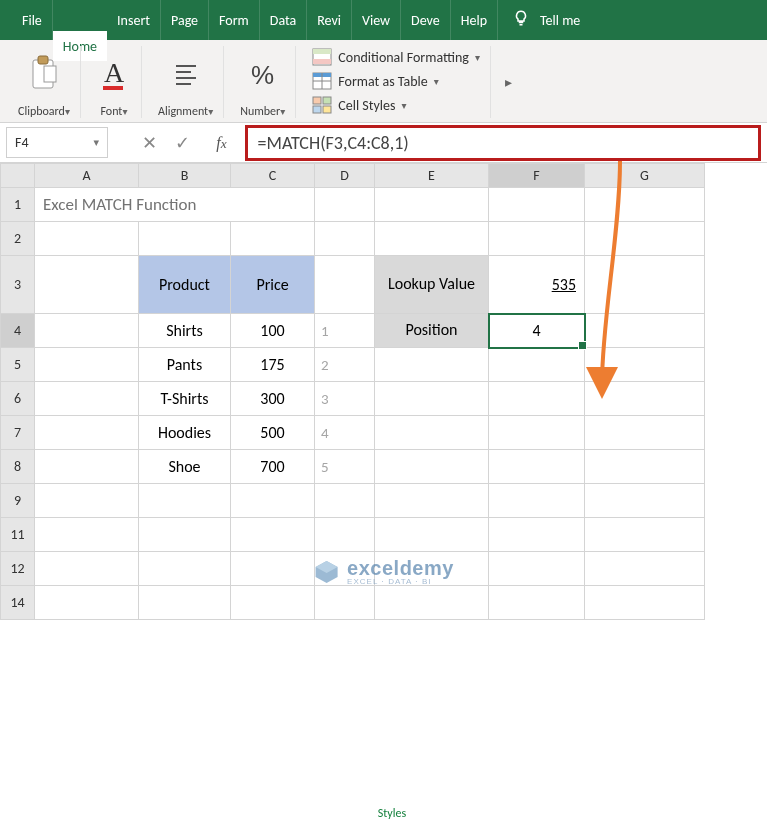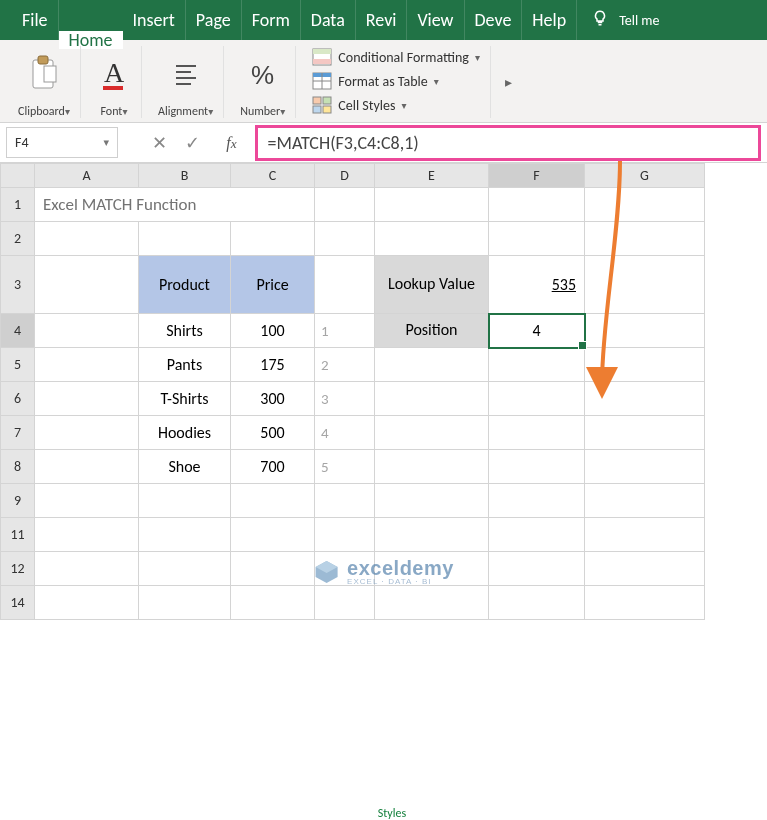--- a/index.html
+++ b/index.html
@@ -1,42 +1,42 @@
 <!DOCTYPE html>
 <html><head>
 <meta charset="utf-8">
 <style>
 * { box-sizing: border-box; margin: 0; padding: 0; }
 body { font-family: "Segoe UI", Calibri, Arial, sans-serif; font-size: 14px; background: #fff; width: 767px; height: 820px; overflow: hidden; position: relative; }
 
 .ribbon-tabs { display: flex; background: #217346; color: #fff; height: 40px; align-items: stretch; padding-left: 12px; }
-.ribbon-tabs .tab { padding: 9px 10px; display: flex; align-items: center; font-size: 18px; cursor: pointer; border-right: 1px solid rgba(255,255,255,0.15); }
+.ribbon-tabs .tab { padding: 15px 10px; display: flex; align-items: center; font-size: 14px; cursor: pointer; border-right: 1px solid rgba(255,255,255,0.15); }
 .ribbon-tabs .tab.active { background: #fff; color: #217346; border-right: none; margin-top: 31px; }
 .ribbon-tabs .tell { display: flex; align-items: center; padding: 0 14px; gap: 10px; }
 .bulb-icon svg { width: 18px; height: 18px; }
 
 .ribbon-content { background: #f3f2f1; border-bottom: 1px solid #d4d4d4; padding: 6px 8px 4px 8px; display: flex; gap: 6px; }
 .ribbon-group { display: flex; flex-direction: column; align-items: center; padding: 0 10px; border-right: 1px solid #e1e1e1; }
 .ribbon-group:last-child { border-right: none; flex: 1; align-items: flex-start; padding-left: 14px; position: relative; }
 .ribbon-group .group-icon { height: 56px; display: flex; align-items: center; justify-content: center; }
 .ribbon-group .group-label { font-size: 12px; color: #444; margin-top: 2px; display: flex; align-items: center; }
 .dropdown-arrow { font-size: 10px; color: #666; }
 .styles-list { display: flex; flex-direction: column; gap: 6px; margin-top: 2px; }
 .styles-item { display: flex; align-items: center; gap: 6px; font-size: 14px; color: #333; cursor: pointer; }
 .styles-label { position: absolute; bottom: 0; left: 50%; transform: translateX(-20%); font-size: 12px; color: #15803d; }
 .ribbon-drop { display:flex; align-items:center; padding:0 8px; color:#666; }
 
 .formula-bar-row { display: flex; align-items: stretch; border-bottom: 1px solid #d4d4d4; height: 40px; background: #fff; padding: 4px 6px; }
-.name-box { width: 112px; border: 1px solid #cfcfcf; display: flex; align-items: center; padding: 0 8px; font-size: 14px; color: #333; justify-content: space-between; background: #fff; }
+.name-box { width: 102px; border: 1px solid #cfcfcf; display: flex; align-items: center; padding: 0 8px; font-size: 14px; color: #333; justify-content: space-between; background: #fff; }
 .name-box .arrow { color: #777; font-size: 11px; }
 .fb-sep { width: 16px; }
 .fb-buttons { display: flex; align-items: center; gap: 18px; padding: 0 18px; color: #888; font-size: 18px; }
 .fb-buttons .fx { font-style: italic; font-family: "Times New Roman", serif; font-size: 16px; color: #555; margin-left: 8px; }
 .formula-input-wrap { flex: 1; display: flex; align-items: center; }
-.formula-input { flex: 1; border: 3px solid #ec4899; padding: 4px 10px; font-size: 18px; color: #444; font-family: Calibri, Arial, sans-serif; background: #fff; }
+.formula-input { flex: 1; border: 3px solid #b91c1c; padding: 4px 10px; font-size: 18px; color: #444; font-family: Calibri, Arial, sans-serif; background: #fff; }
 
 .sheet-area { position: relative; }
 .grid { border-collapse: collapse; table-layout: fixed; }
 .grid th, .grid td { border: 1px solid #d4d4d4; font-weight: normal; }
 .grid thead th { background: #e6e6e6; color: #333; font-size: 14px; height: 24px; }
 .grid tbody th { background: #e6e6e6; color: #333; font-size: 14px; width: 34px; text-align: center; }
 .grid tbody td { height: 34px; background: #fff; vertical-align: middle; }
 .col-corner { width: 34px; background: #e6e6e6; }
 .c-A { width: 104px; } .c-B { width: 92px; } .c-C { width: 84px; } .c-D { width: 60px; }
 .c-E { width: 114px; } .c-F { width: 96px; } .c-G { width: 120px; }

